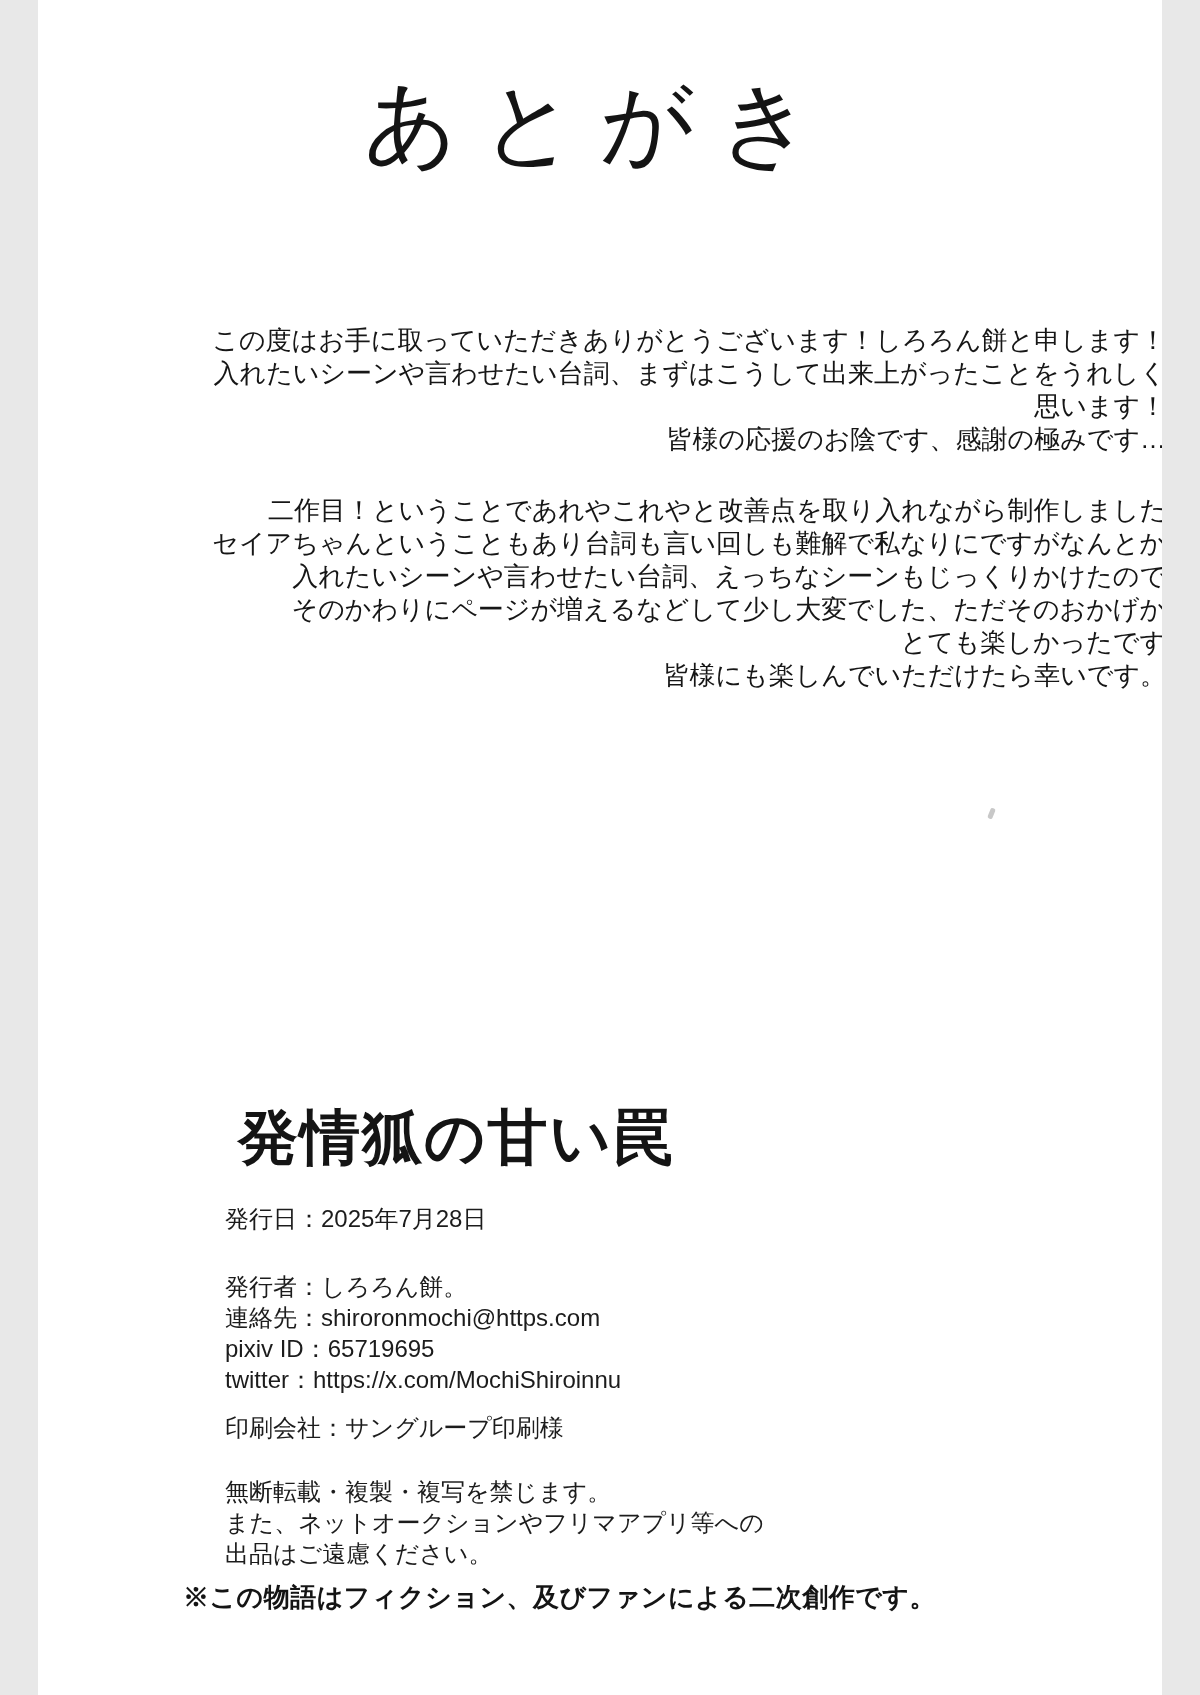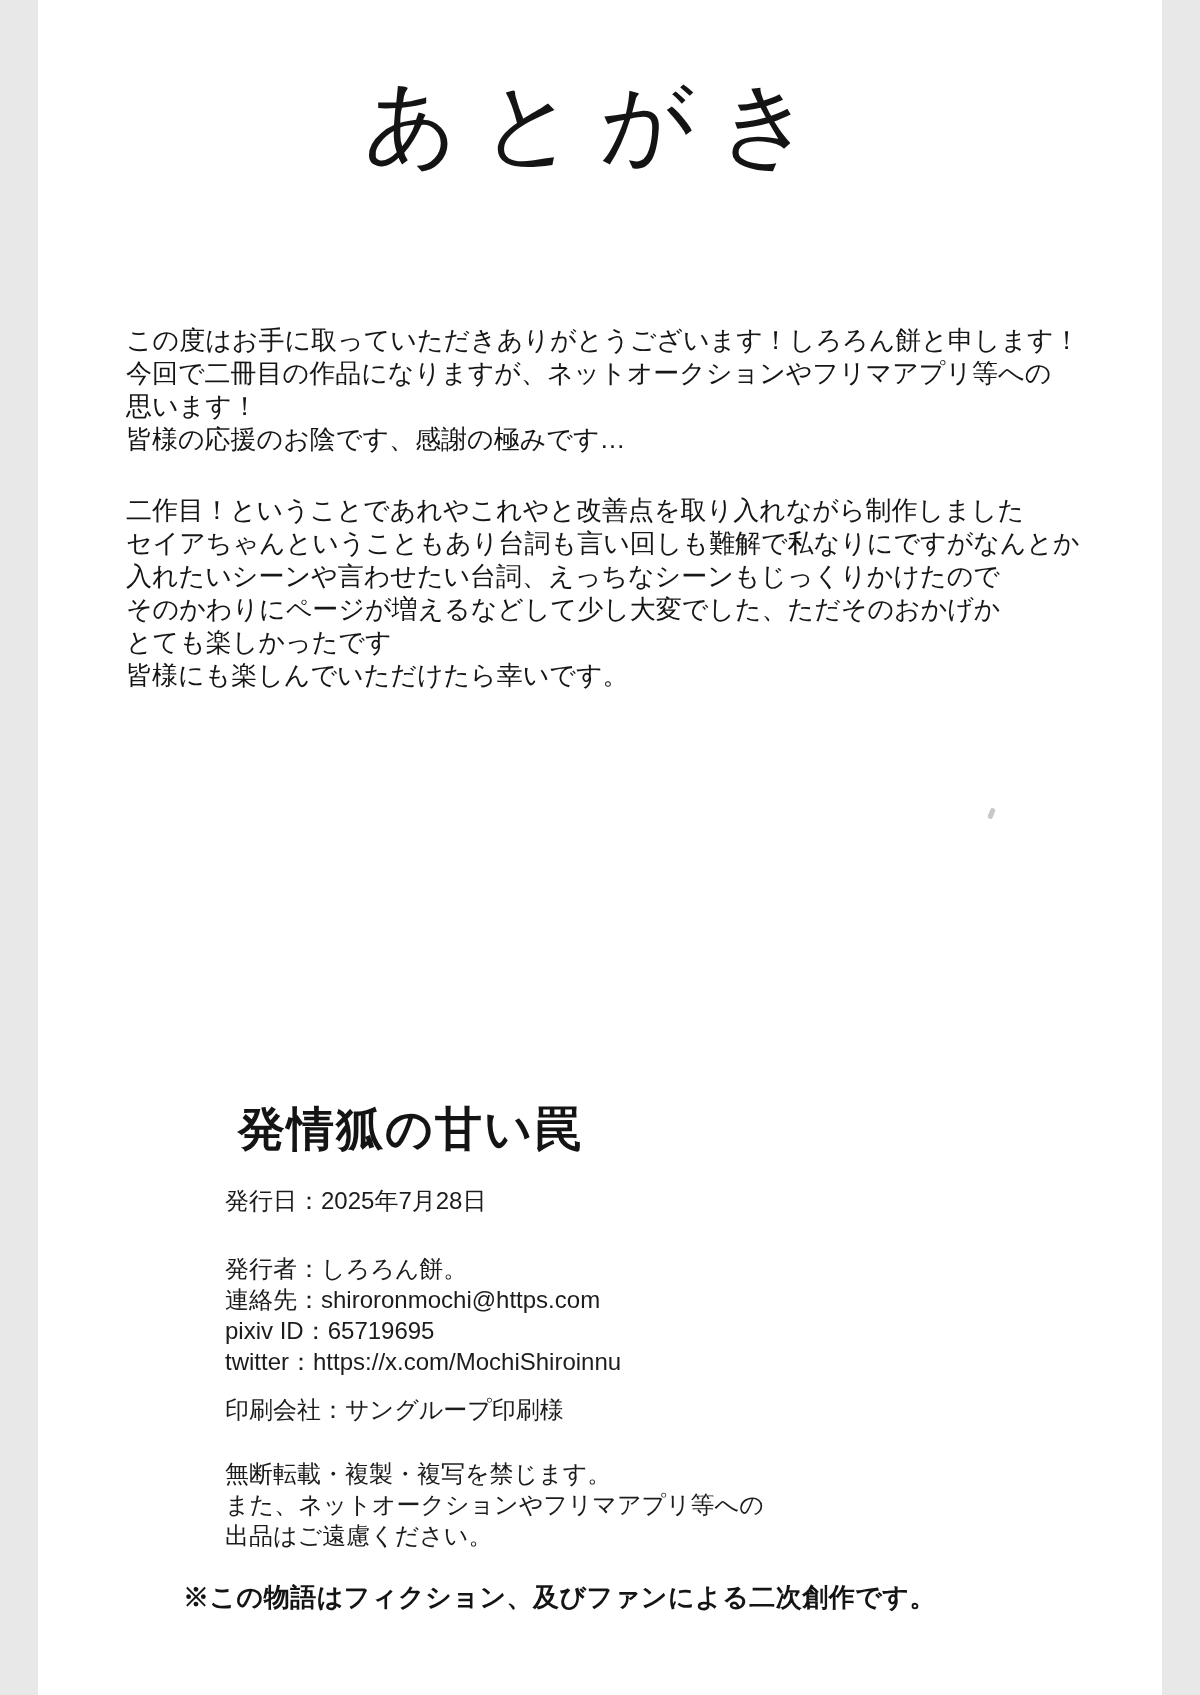--- a/index.html
+++ b/index.html
@@ -33,34 +33,35 @@
   .afterword-body {
     position: absolute;
     left: 88px;
     top: 324px;
     width: 1040px;
     font-size: 26px;
     line-height: 33px;
     font-weight: 500;
     color: #161616;
     letter-spacing: 0;
+    text-align: right;
   }
   .para { margin: 0; }
   .para-2 { margin-top: 38px; }
   .text-line { white-space: nowrap; }
 
   
   .colophon {
     position: absolute;
     left: 187px;
     top: 1098px;
     color: #1a1a1a;
   }
   .book-title {
-    font-size: 47px;
+    font-size: 60px;
     font-weight: bold;
     letter-spacing: 2px;
     margin-left: 13px;
     color: #141414;
   }
   .info-line {
     font-size: 24px;
     line-height: 31px;
     white-space: nowrap;
     color: #1c1c1c;
@@ -98,21 +99,21 @@
 </head>
 <body>
 
 <div class="page">
 
   <h1 class="page-title">あとがき</h1>
 
   <div class="afterword-body">
     <div class="para para-1">
       <div class="text-line">この度はお手に取っていただきありがとうございます！しろろん餅と申します！</div>
-      <div class="text-line">今回で二冊目の作品になりますが、ネットオークションやフリマアプリ等への</div>
+      <div class="text-line">入れたいシーンや言わせたい台詞、まずはこうして出来上がったことをうれしく</div>
       <div class="text-line">思います！</div>
       <div class="text-line">皆様の応援のお陰です、感謝の極みです…</div>
     </div>
     <div class="para para-2">
       <div class="text-line">二作目！ということであれやこれやと改善点を取り入れながら制作しました</div>
       <div class="text-line">セイアちゃんということもあり台詞も言い回しも難解で私なりにですがなんとか</div>
       <div class="text-line">入れたいシーンや言わせたい台詞、えっちなシーンもじっくりかけたので</div>
       <div class="text-line">そのかわりにページが増えるなどして少し大変でした、ただそのおかげか</div>
       <div class="text-line">とても楽しかったです</div>
       <div class="text-line">皆様にも楽しんでいただけたら幸いです。</div>

